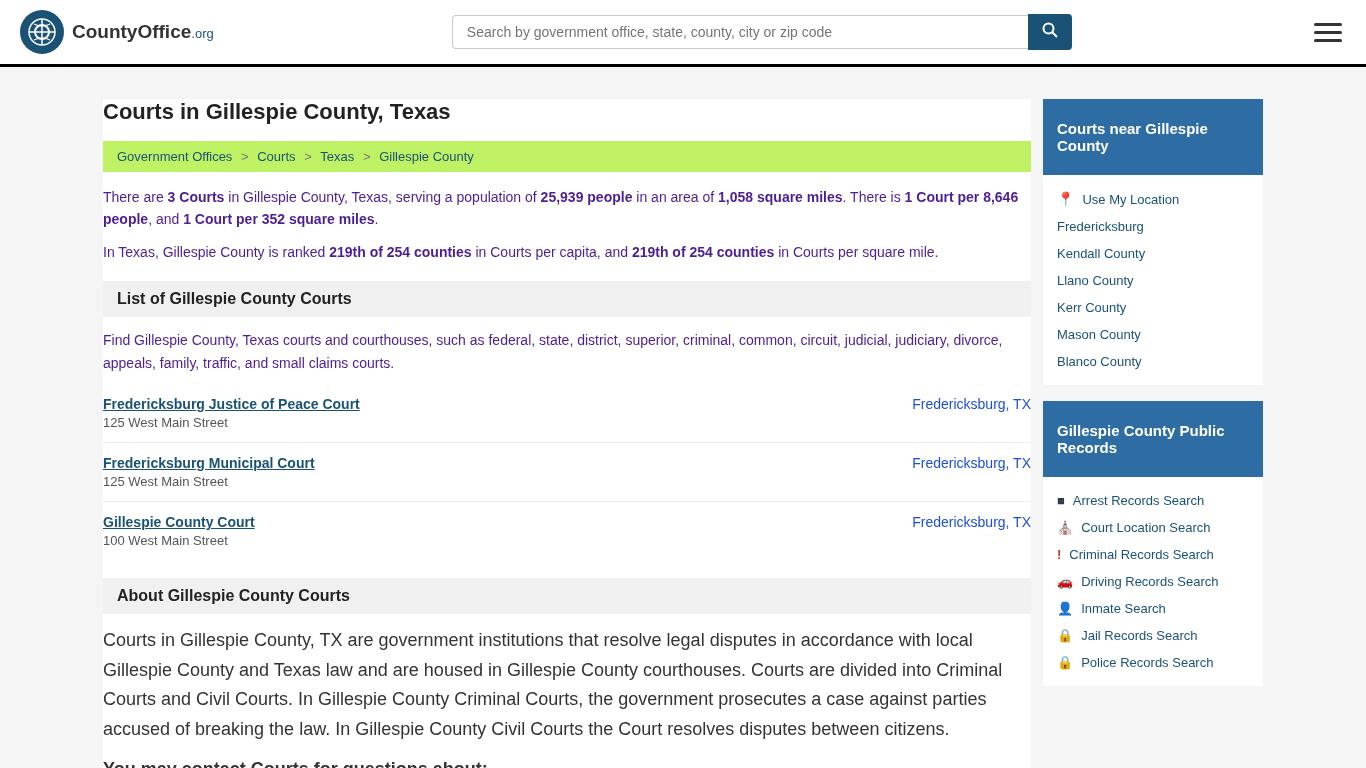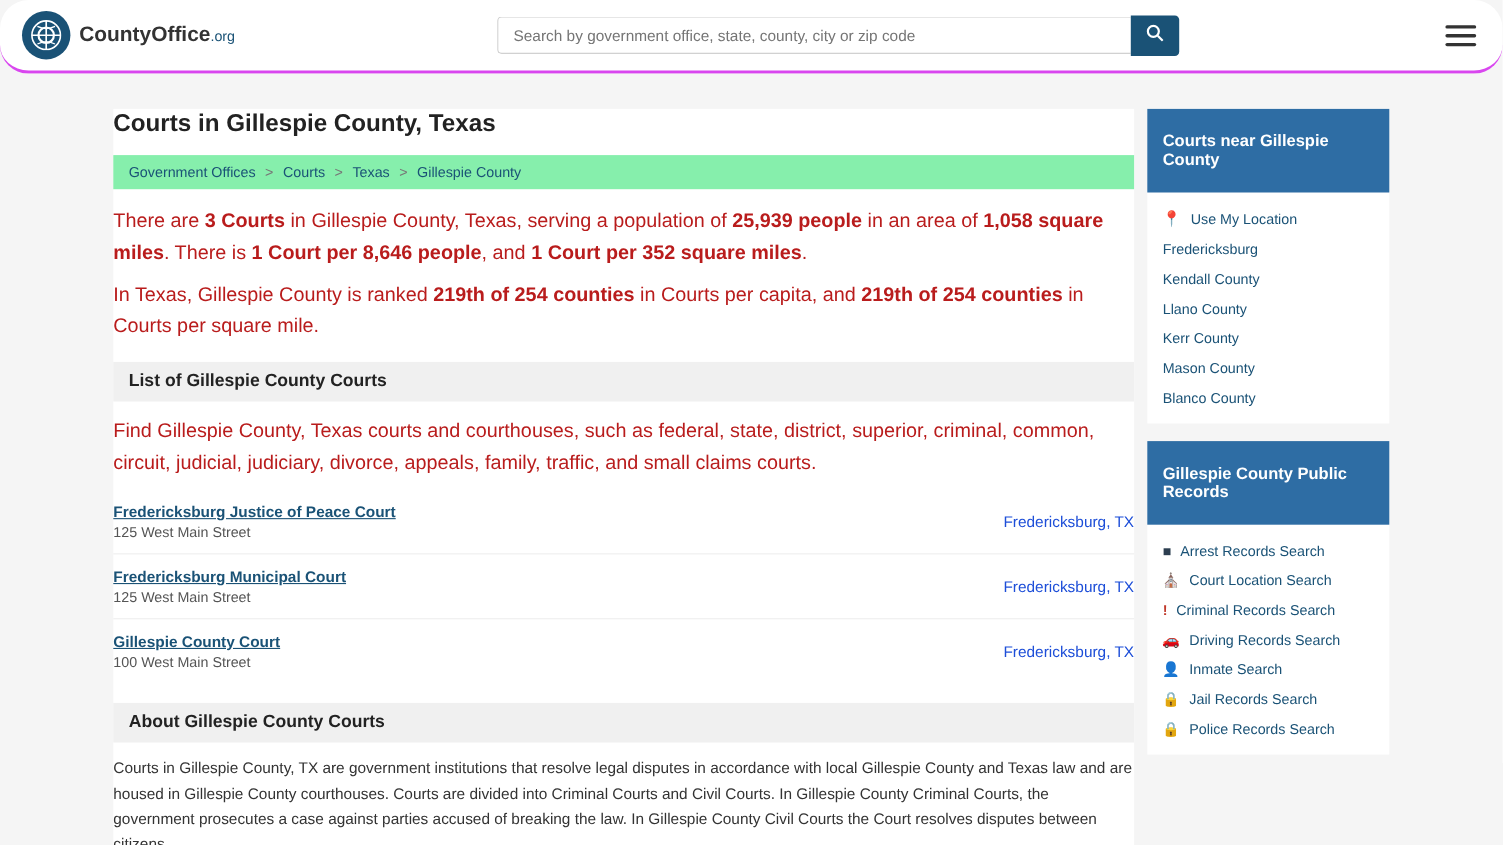--- a/index.html
+++ b/index.html
@@ -1,26 +1,25 @@
 <!DOCTYPE html>
 <html><head>
   <meta charset="utf-8">
   <style>
     * { box-sizing: border-box; margin: 0; padding: 0; }
     body { font-family: Arial, sans-serif; font-size: 14px; color: #333; background: #f5f5f5; }
 
     
     #header {
       background: #fff;
-      border-bottom: 3px solid #d946ef;
+      border-bottom: 3px solid #000000;
       padding: 10px 20px;
       display: flex;
       align-items: center;
       justify-content: space-between;
-      border-radius: 26px;
     }
     #logo-area {
       display: flex;
       align-items: center;
       gap: 8px;
     }
     #logo-circle {
       width: 44px;
       height: 44px;
       background: #1a5276;
@@ -85,35 +84,35 @@
     }
     #page-title {
       font-size: 22px;
       font-weight: bold;
       margin-bottom: 16px;
       color: #222;
     }
 
     
     #breadcrumb {
-      background: #86efac;
+      background: #bef264;
       padding: 8px 14px;
       font-size: 13px;
       margin-bottom: 14px;
       color: #555;
     }
     #breadcrumb a { color: #1a5276; text-decoration: none; }
     #breadcrumb span { color: #777; margin: 0 5px; }
 
     
     .stats-para {
-      font-size: 18px;
+      font-size: 14px;
       line-height: 1.6;
       margin-bottom: 10px;
-      color: #b91c1c;
+      color: #4c1d95;
     }
     .stats-para strong { font-weight: bold; }
 
     
     .section-header {
       background: #f0f0f0;
       padding: 9px 14px;
       font-size: 16px;
       font-weight: bold;
       margin: 18px 0 12px 0;
@@ -122,35 +121,35 @@
 
     
     .court-item {
       border-bottom: 1px solid #eee;
       padding: 12px 0;
     }
     .court-item:last-child { border-bottom: none; }
     .court-row {
       display: flex;
       justify-content: space-between;
-      align-items: center;
+      align-items: flex-start;
     }
     .court-name a {
       color: #1a5276;
       text-decoration: underline;
       font-weight: bold;
       font-size: 14px;
       cursor: pointer;
     }
     .court-city { color: #1d4ed8; font-size: 14px; }
     .court-address { color: #555; font-size: 13px; margin-top: 3px; }
 
     
     .about-para {
-      font-size: 14px;
+      font-size: 18px;
       line-height: 1.65;
       color: #333;
       margin-bottom: 10px;
     }
     .about-para strong { font-weight: bold; }
 
     
     #sidebar {
       width: 220px;
       flex-shrink: 0;

